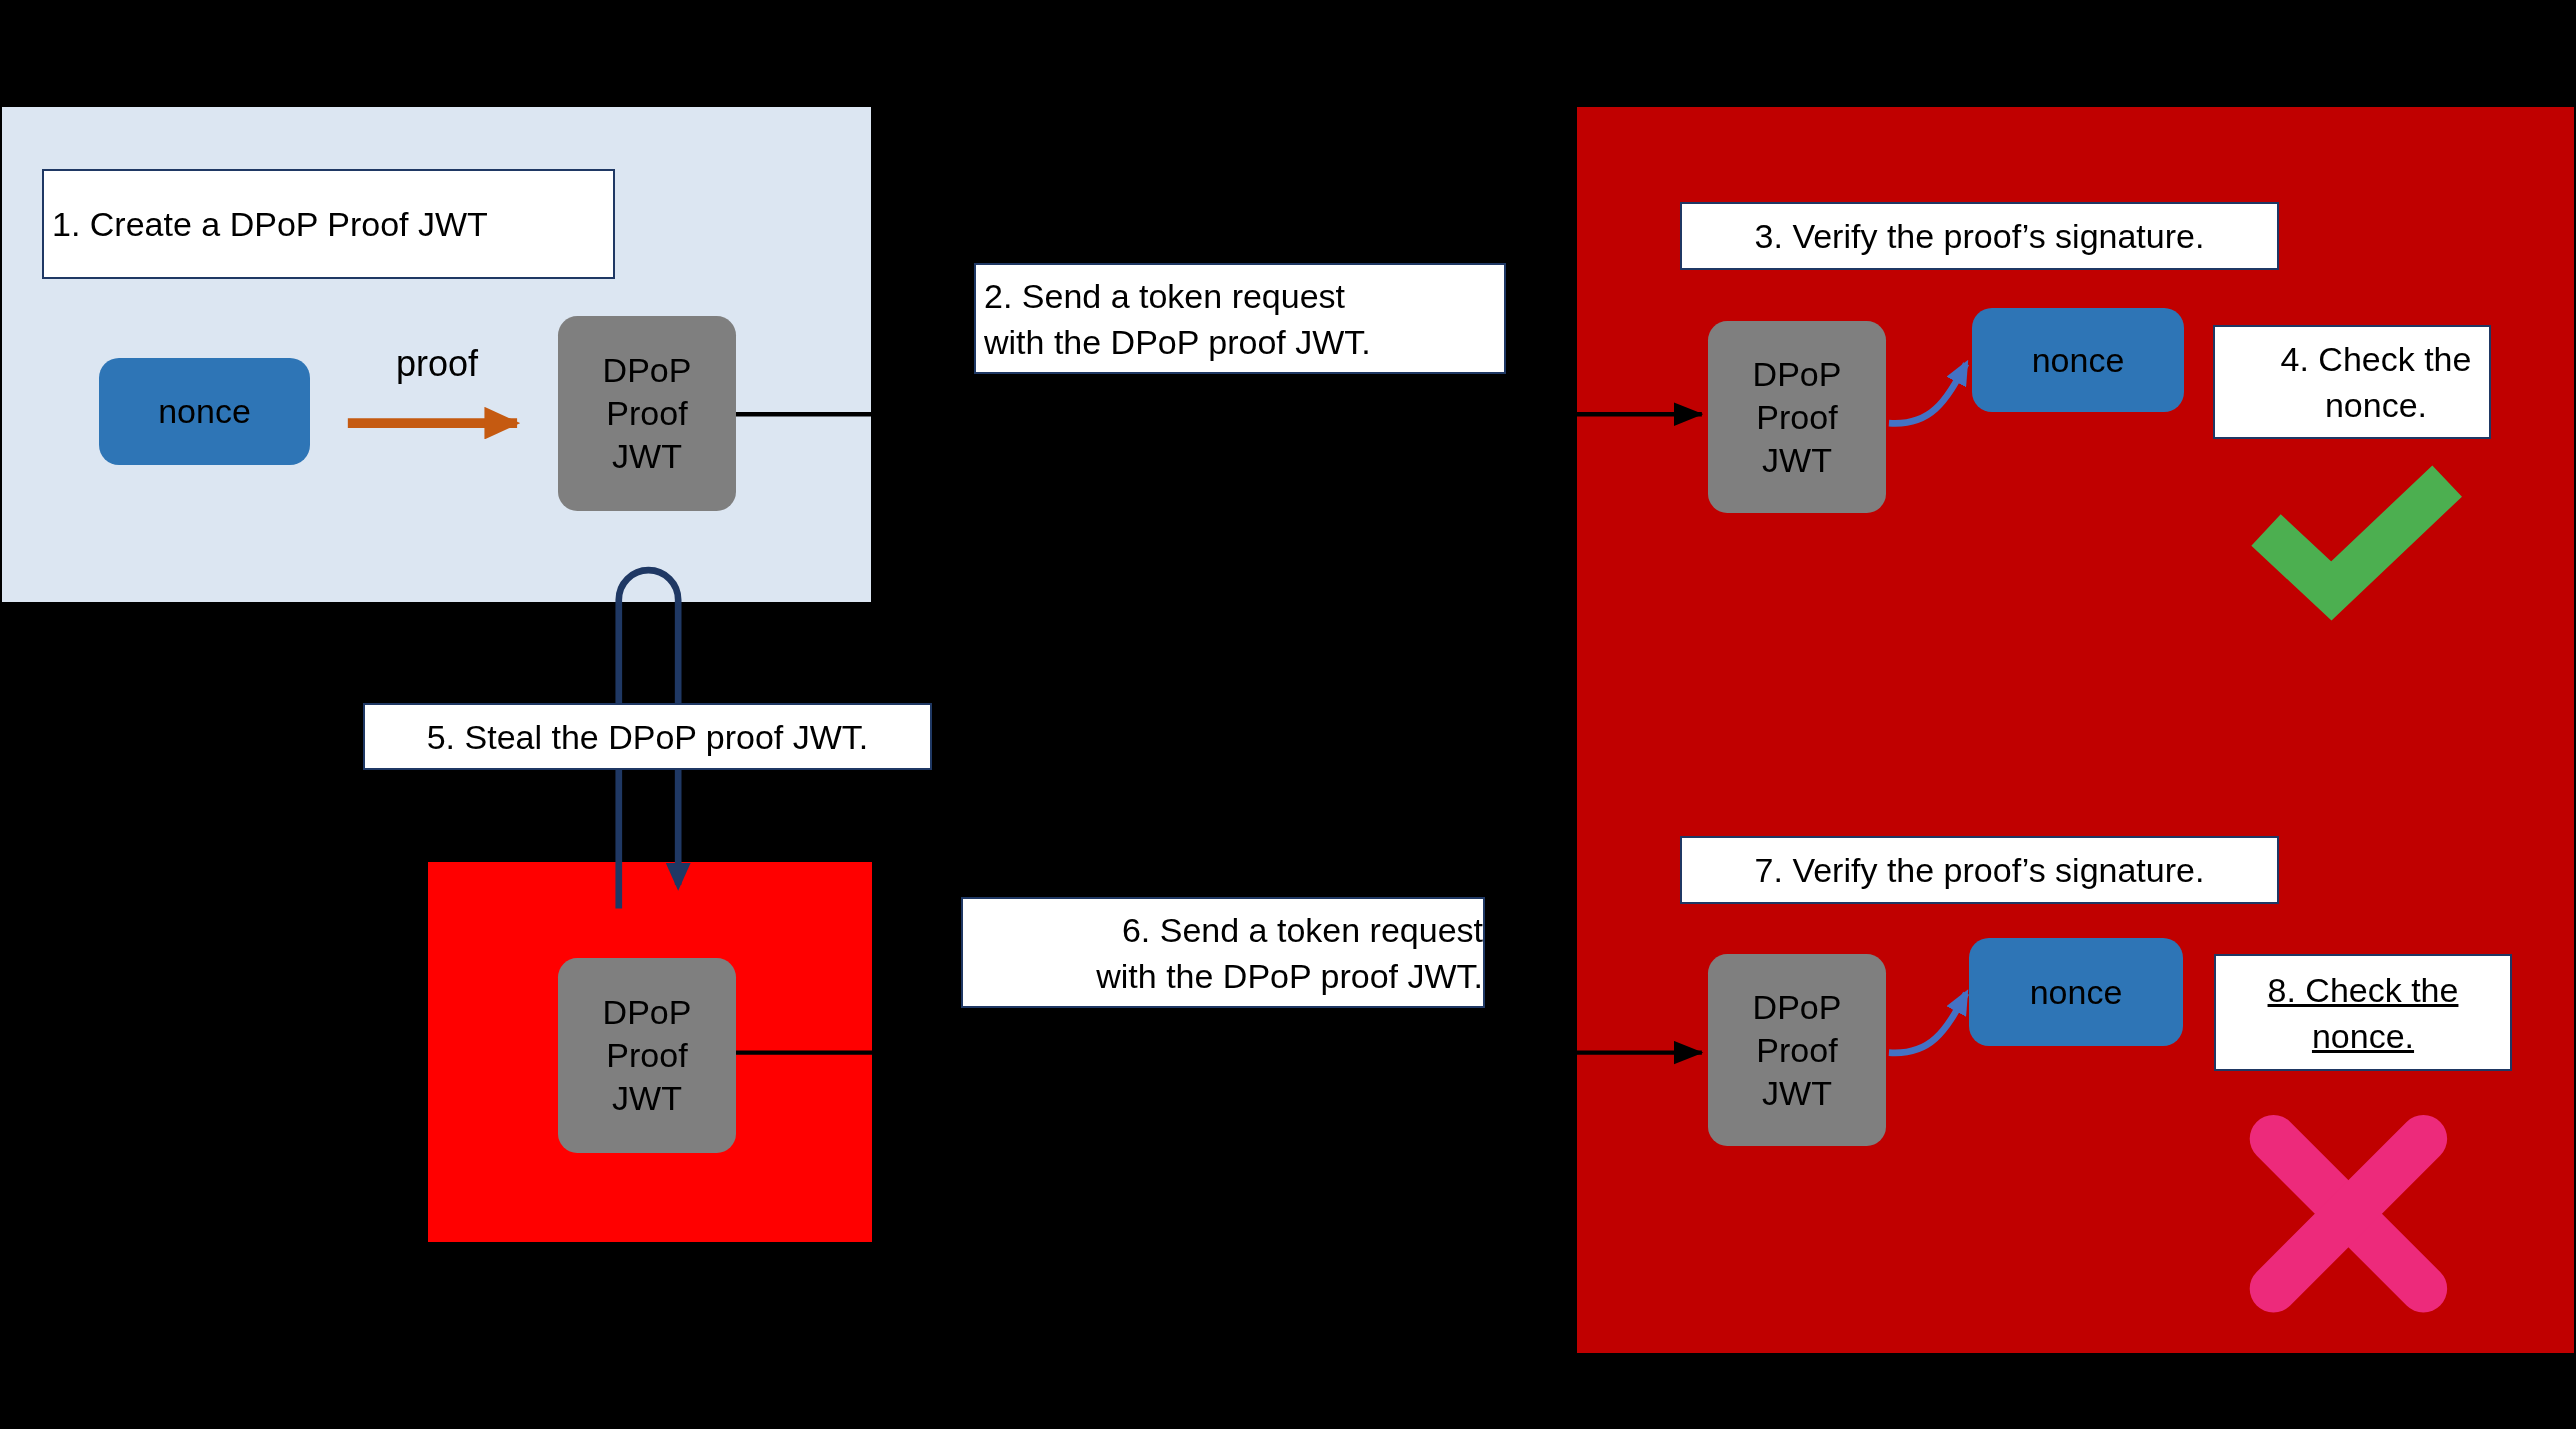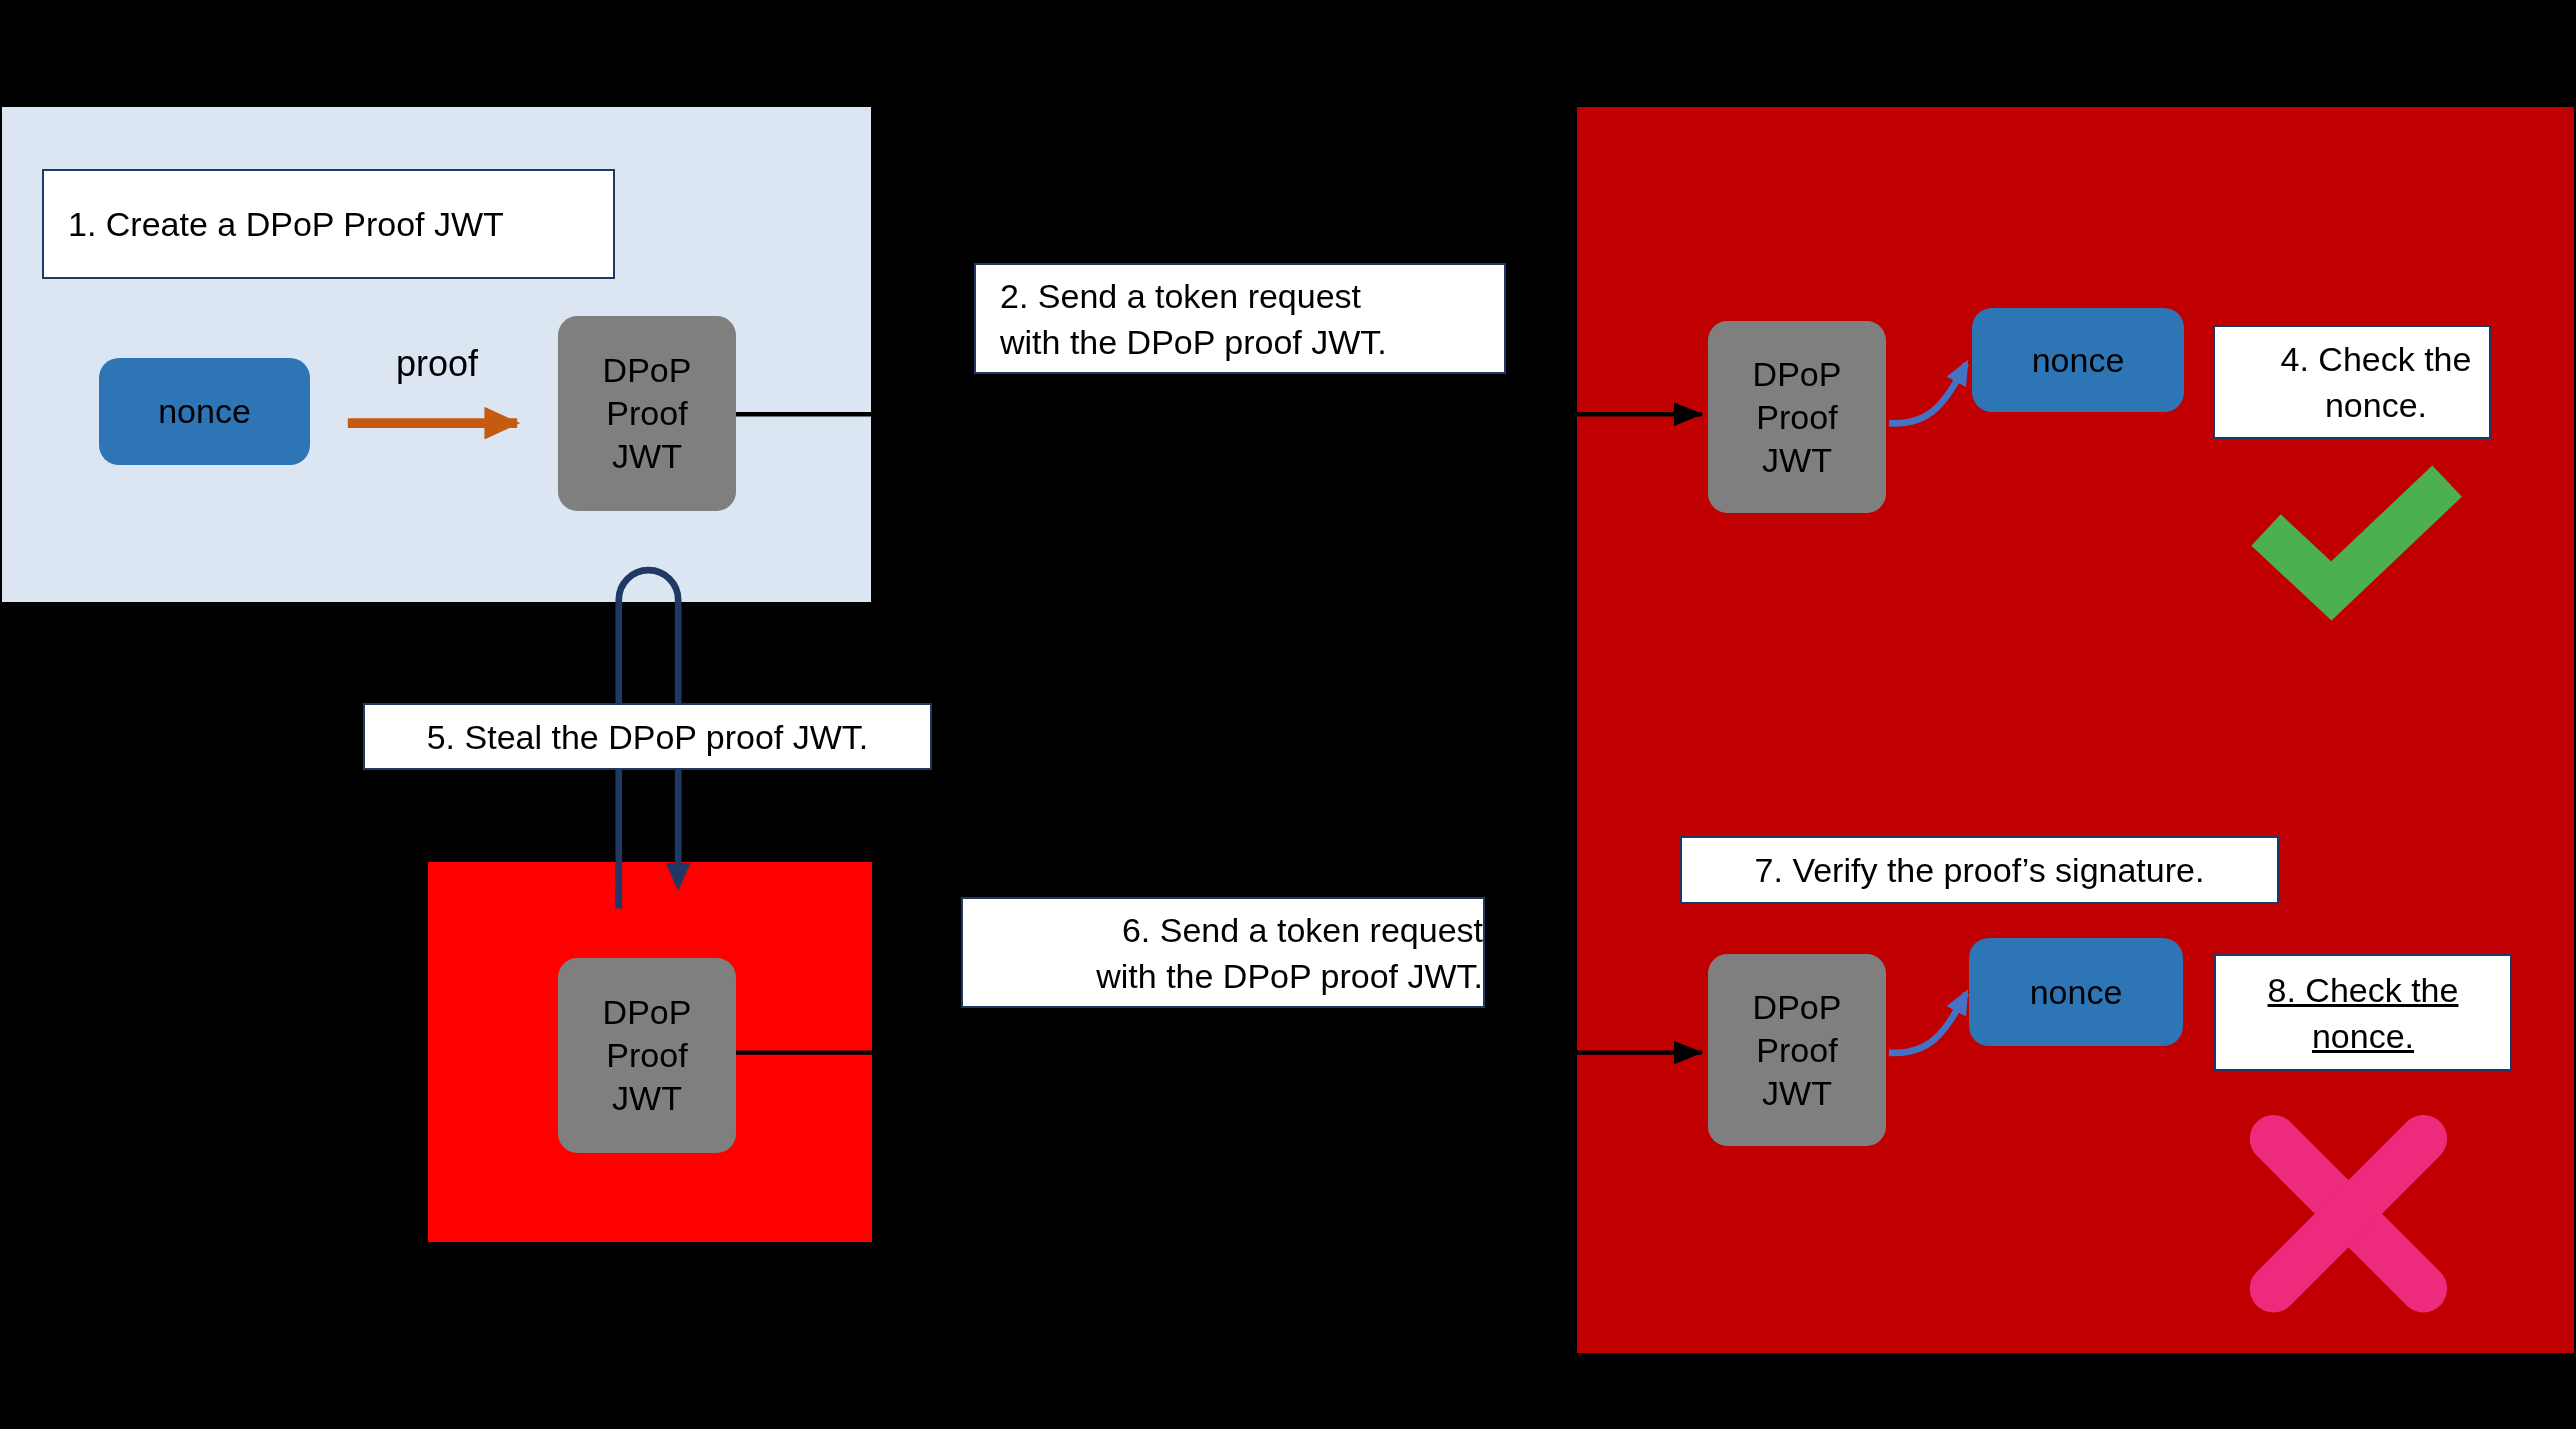--- a/index.html
+++ b/index.html
@@ -21,21 +21,21 @@
   #nonce-as-top{left:1972px;top:308px;width:212px;height:104px;}
   #nonce-as-bottom{left:1969px;top:938px;width:214px;height:108px;}
   .dpop{background:#7f7f7f;border-radius:19.3px;font-size:34px;line-height:43px;}
   #dpop-client{left:558px;top:316px;width:178px;height:195px;}
   #dpop-attacker{left:558px;top:958px;width:178px;height:195px;}
   #dpop-as-top{left:1708px;top:321px;width:178px;height:192px;}
   #dpop-as-bottom{left:1708px;top:954px;width:178px;height:192px;}
 
   .steplabel{position:absolute;z-index:30;background:#ffffff;border:2.2px solid #1f3864;
              color:#000000;font-size:34px;line-height:46px;box-sizing:border-box;}
-  .steplabel.left{display:flex;flex-direction:column;justify-content:center;padding-left:24px;}
+  .steplabel.left{display:flex;flex-direction:column;justify-content:center;padding-left:8px;}
   .steplabel.center{display:flex;flex-direction:column;justify-content:center;align-items:center;text-align:center;}
   #step1-label{left:42px;top:169px;width:573px;height:110px;}
   #step2-label{left:961px;top:263px;width:532px;height:111px;margin-left:13px;}
   #step3-label{left:1680px;top:202px;width:599px;height:68px;}
   #step4-label{left:2213px;top:325px;width:278px;height:114px;padding-left:48px;}
   #step5-label{left:363px;top:703px;width:569px;height:67px;}
   #step6-label{left:961px;top:897px;width:524px;height:111px;align-items:flex-end;}
   #step7-label{left:1680px;top:836px;width:599px;height:68px;}
   #step8-label{left:2214px;top:954px;width:298px;height:117px;text-decoration:underline;}
 
@@ -125,20 +125,23 @@
     </span>
   </div>
 
   <div class="steplabel left" id="step1-label">
     <span>1. Create a DPoP Proof JWT</span>
   </div>
   <div class="steplabel left" id="step2-label">
     <span>2. Send a token request</span>
     <span>with the DPoP proof JWT.</span>
   </div>
+  <div class="steplabel center" id="step3-label">
+    <span>3. Verify the proof’s signature.</span>
+  </div>
   <div class="steplabel center" id="step4-label">
     <span>4. Check the</span>
     <span>nonce.</span>
   </div>
   <div class="steplabel center" id="step5-label">
     <span>5. Steal the DPoP proof JWT.</span>
   </div>
   <div class="steplabel left" id="step6-label">
     <span>6. Send a token request</span>
     <span>with the DPoP proof JWT.</span>

